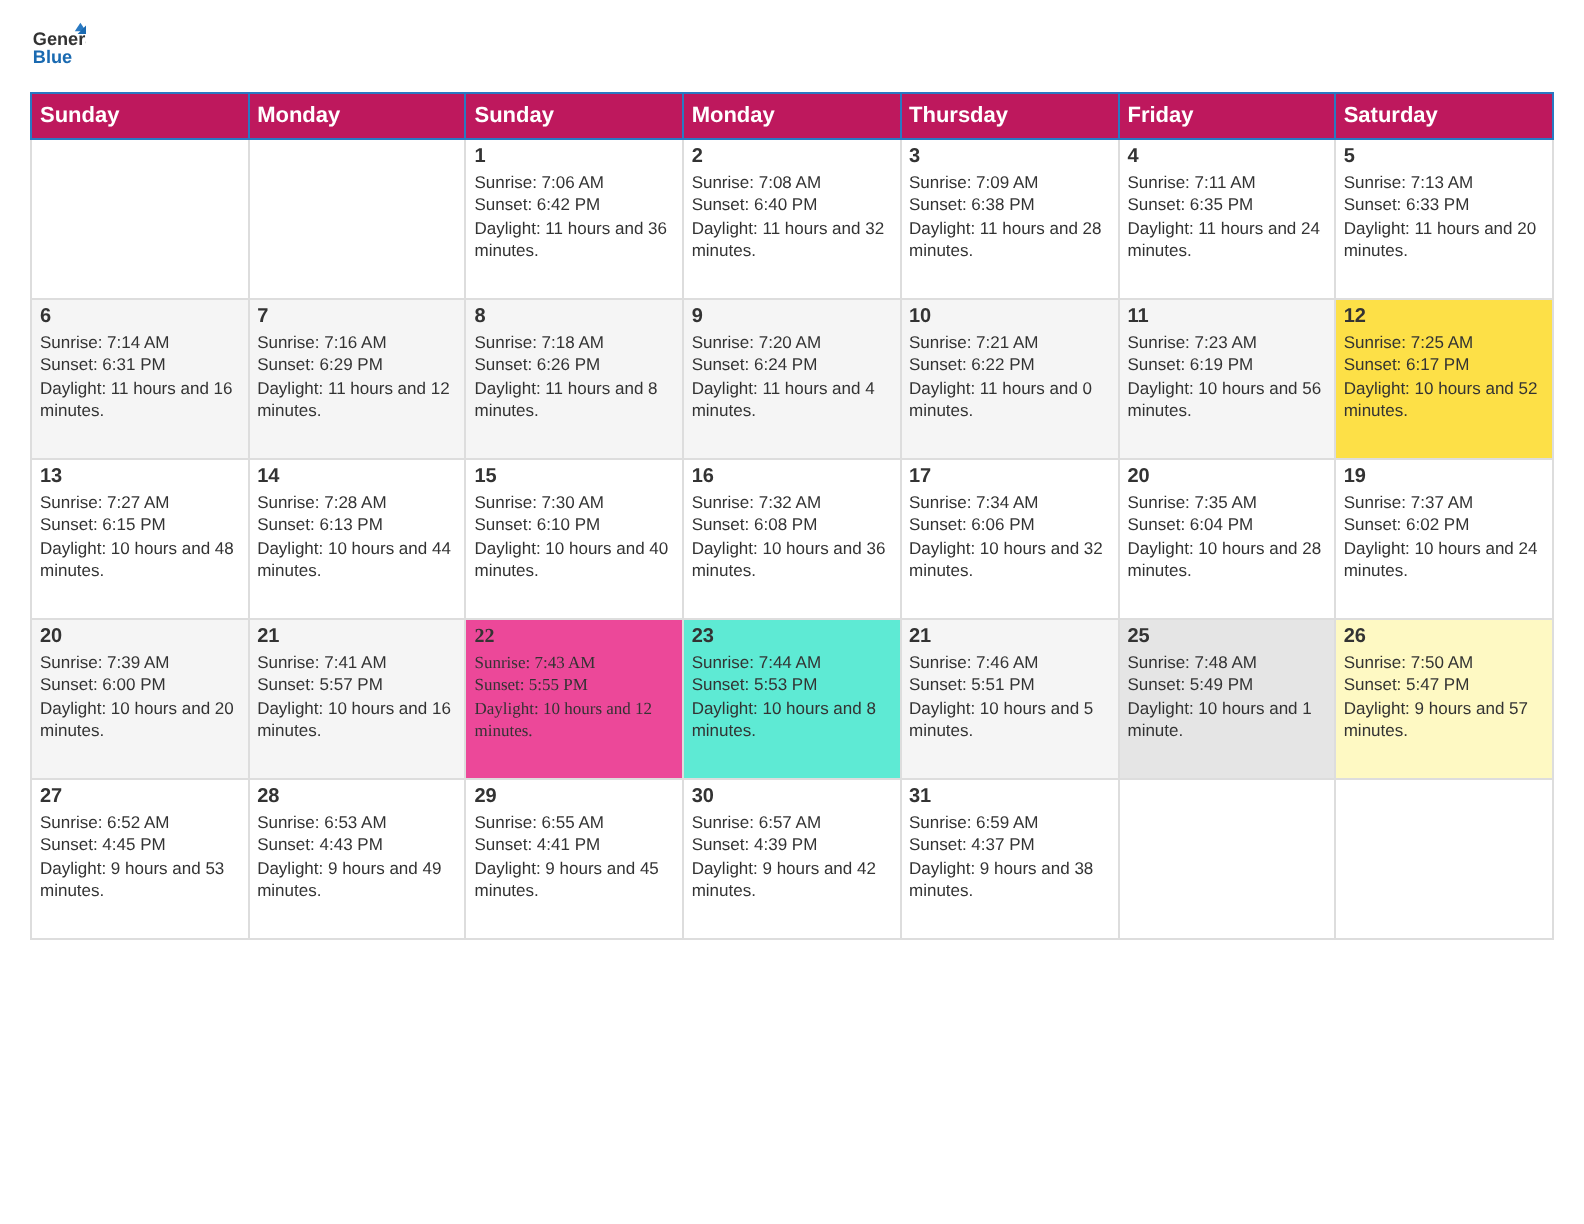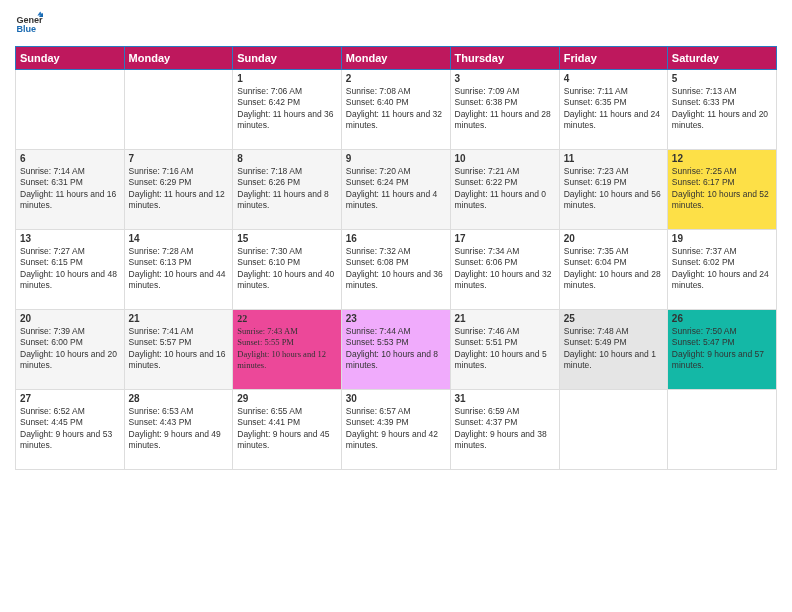--- a/index.html
+++ b/index.html
@@ -208,33 +208,33 @@
             <div class="day-info">Sunrise: 7:39 AM<br>Sunset: 6:00 PM<br>Daylight: 10 hours and 20 minutes.</div>
           </td>
           <td style="background: rgb(245, 245, 245);">
             <span class="day-num">21</span>
             <div class="day-info">Sunrise: 7:41 AM<br>Sunset: 5:57 PM<br>Daylight: 10 hours and 16 minutes.</div>
           </td>
           <td style="background: #ec4899; font-family: Liberation Serif, serif;">
             <span class="day-num">22</span>
             <div class="day-info">Sunrise: 7:43 AM<br>Sunset: 5:55 PM<br>Daylight: 10 hours and 12 minutes.</div>
           </td>
-          <td style="background: #f0abfc;">
+          <td style="background: #5eead4;">
             <span class="day-num">23</span>
             <div class="day-info">Sunrise: 7:44 AM<br>Sunset: 5:53 PM<br>Daylight: 10 hours and 8 minutes.</div>
           </td>
           <td style="background: rgb(245, 245, 245);">
             <span class="day-num">21</span>
             <div class="day-info">Sunrise: 7:46 AM<br>Sunset: 5:51 PM<br>Daylight: 10 hours and 5 minutes.</div>
           </td>
           <td style="background: #e5e5e5;">
             <span class="day-num">25</span>
             <div class="day-info">Sunrise: 7:48 AM<br>Sunset: 5:49 PM<br>Daylight: 10 hours and 1 minute.</div>
           </td>
-          <td style="background: #14b8a6;">
+          <td style="background: #fef9c3;">
             <span class="day-num">26</span>
             <div class="day-info">Sunrise: 7:50 AM<br>Sunset: 5:47 PM<br>Daylight: 9 hours and 57 minutes.</div>
           </td>
         </tr>
         <tr>
           <td>
             <span class="day-num">27</span>
             <div class="day-info">Sunrise: 6:52 AM<br>Sunset: 4:45 PM<br>Daylight: 9 hours and 53 minutes.</div>
           </td>
           <td>

